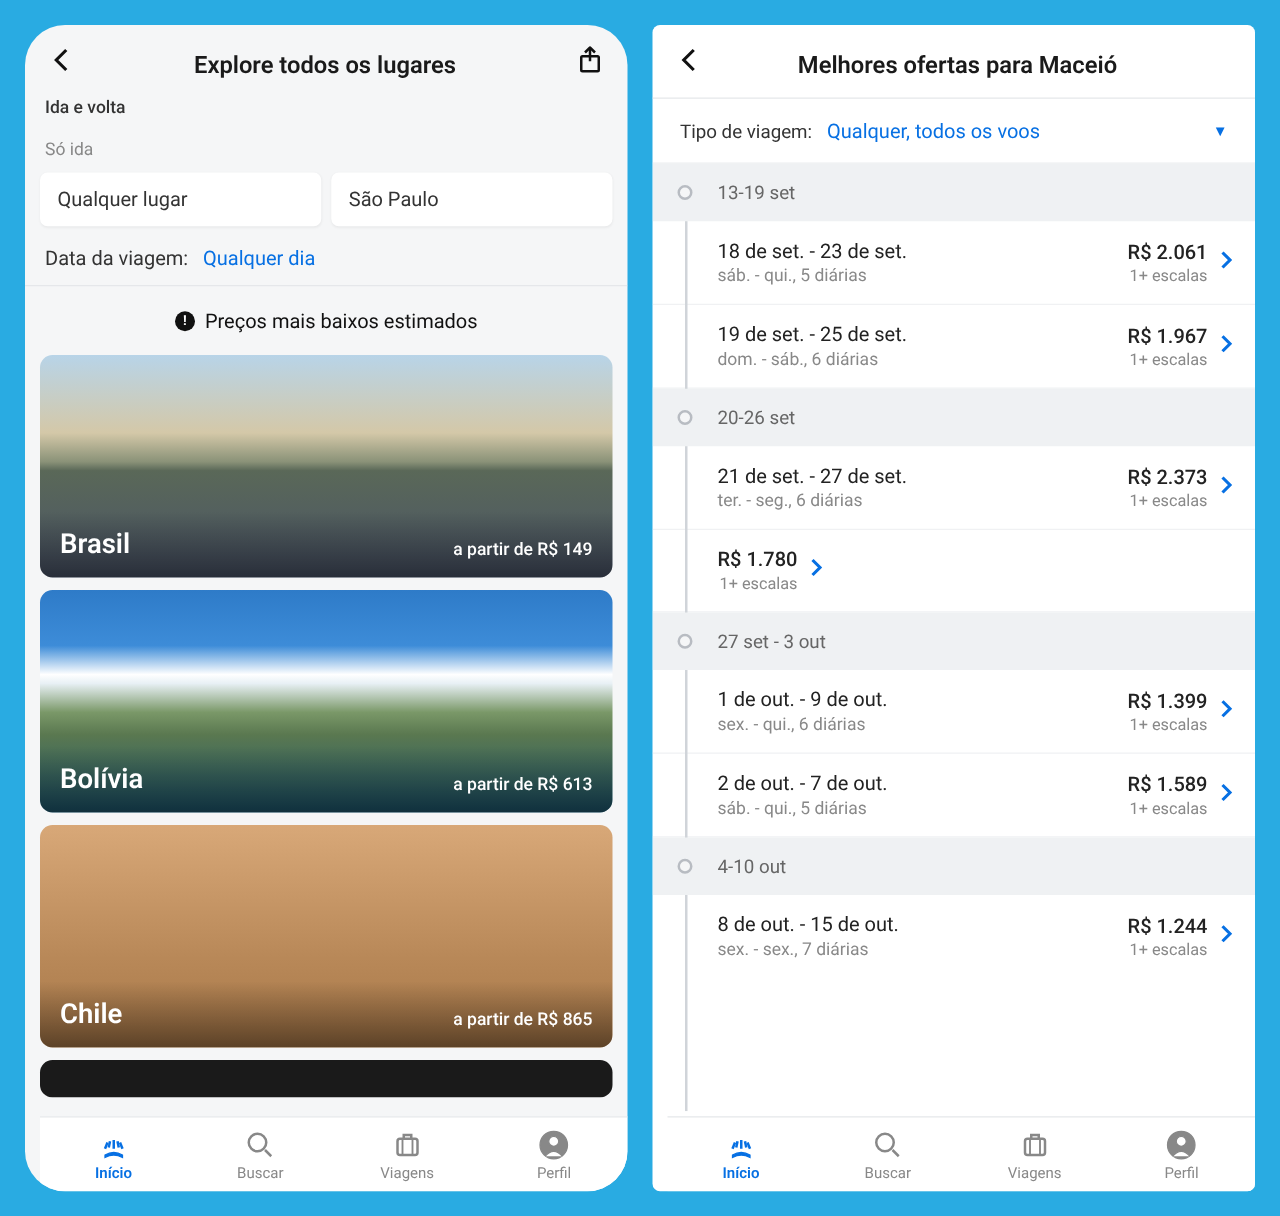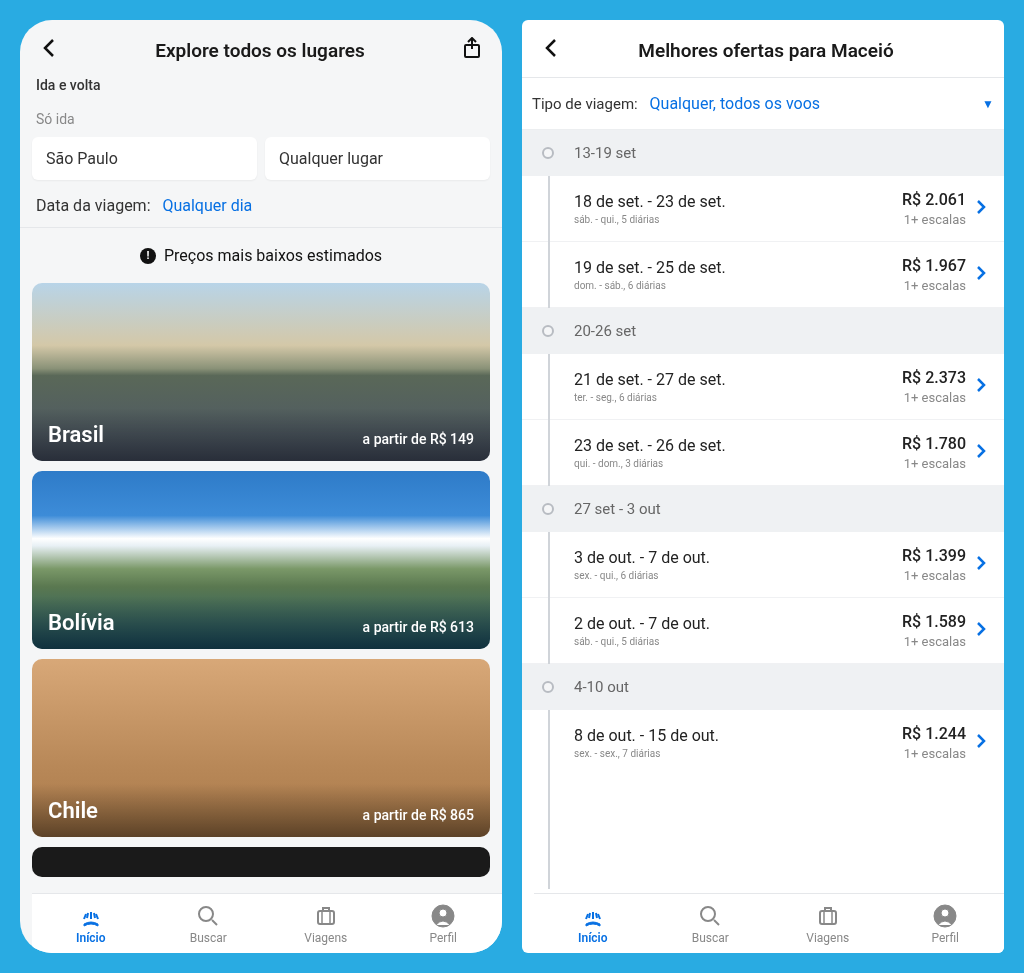--- a/index.html
+++ b/index.html
@@ -34,36 +34,36 @@
 .dest-card .overlay { position: absolute; left: 0; right: 0; bottom: 0; padding: 14px 16px; display: flex; justify-content: space-between; align-items: flex-end; background: linear-gradient(transparent, rgba(0,0,0,0.45)); color: #fff; }
 .dest-name { font-size: 22px; font-weight: 600; }
 .dest-price { font-size: 14px; font-weight: 500; }
 
 .card-brasil { background: linear-gradient(to bottom, #b8d4e8 0%, #d4c8a8 35%, #8a9278 48%, #5a6858 52%, #4a5468 100%); }
 .card-bolivia { background: linear-gradient(to bottom, #2e7bc8 0%, #3d8cd8 25%, #ffffff 38%, #e8f0f5 42%, #7a9868 55%, #5a7850 65%, #1d5870 100%); }
 .card-chile { background: linear-gradient(to bottom, #d8a878 0%, #c89868 30%, #b88858 60%, #a87848 100%); }
 .card-dark { background: #1a1a1a; height: 30px; }
 
 
-.type-row { padding: 16px 10px; border-bottom: 1px solid #eceef0; display: flex; align-items: center; justify-content: space-between; cursor: pointer; }
+.type-row { padding: 16px 22px; border-bottom: 1px solid #eceef0; display: flex; align-items: center; justify-content: space-between; cursor: pointer; }
 .type-label { font-size: 15px; color: #333; }
 .type-value { color: #0770e3; }
 .dropdown-arrow { color: #0770e3; font-size: 12px; }
 
 .timeline { flex: 1; overflow: hidden; position: relative; }
 .timeline-line { position: absolute; left: 26px; top: 26px; bottom: 0; width: 2px; background: #d0d4d9; }
 
 .week-header { padding: 14px 18px 14px 52px; background: #eff1f3; font-size: 15px; color: #666; position: relative; }
 .week-header .dot { position: absolute; left: 20px; top: 50%; transform: translateY(-50%); width: 12px; height: 12px; border: 2px solid #b8bcc2; border-radius: 50%; background: #f5f6f7; }
 
 .deal-row { padding: 14px 18px 14px 52px; display: flex; align-items: center; cursor: pointer; border-bottom: 1px solid #f0f1f3; }
 .deal-row:last-child { border-bottom: none; }
 .deal-info { flex: 1; }
 .deal-dates { font-size: 16px; color: #222; margin-bottom: 3px; }
-.deal-meta { font-size: 10px; color: #888; }
+.deal-meta { font-size: 14px; color: #888; }
 .deal-price-col { text-align: right; margin-right: 10px; }
 .deal-price { font-size: 16px; color: #222; font-weight: 500; margin-bottom: 3px; }
 .deal-stops { font-size: 13px; color: #888; }
 .chevron { color: #0770e3; font-size: 18px; font-weight: bold; }
 
 
 .tab-bar { position: absolute; bottom: 0; left: 12px; right: 0; height: 60px; background: #fff; border-top: 1px solid #e5e7ea; display: flex; }
 .tab-item { flex: 1; display: flex; flex-direction: column; align-items: center; justify-content: center; gap: 2px; cursor: pointer; }
 .tab-item svg { width: 26px; height: 26px; }
 .tab-item .tab-label { font-size: 12px; color: #888; }
@@ -93,22 +93,22 @@
     </span>
   </div>
 
   <div class="content-scroll">
     <div class="trip-tabs">
       <span class="trip-tab active">Ida e volta</span>
       <span class="trip-tab">Só ida</span>
     </div>
 
     <div class="inputs-row">
+      <div class="input-box">Qualquer lugar</div>
       <div class="input-box">São Paulo</div>
-      <div class="input-box">Qualquer lugar</div>
     </div>
 
     <div class="date-row">
       <span>Data da viagem:</span>
       <span>&nbsp;</span>
       <span class="link">Qualquer dia</span>
     </div>
 
     <div class="divider-line"></div>
 
@@ -246,38 +246,34 @@
         <div class="deal-price">R$ 2.373</div>
         <div class="deal-stops">1+ escalas</div>
       </div>
       <span class="chevron">
         <svg width="10" height="16" viewBox="0 0 10 16">
                 <polyline points="2,2 8,8 2,14" fill="none" stroke="#0770e3" stroke-width="2.5"></polyline>
               </svg>
       </span>
     </div>
           <div class="deal-row">
-      <div class="deal-info">
-        <div class="deal-dates">23 de set. - 26 de set.</div>
-        <div class="deal-meta">qui. - dom., 3 diárias</div>
-      </div>
       <div class="deal-price-col">
         <div class="deal-price">R$ 1.780</div>
         <div class="deal-stops">1+ escalas</div>
       </div>
       <span class="chevron">
         <svg width="10" height="16" viewBox="0 0 10 16">
                 <polyline points="2,2 8,8 2,14" fill="none" stroke="#0770e3" stroke-width="2.5"></polyline>
               </svg>
       </span>
     </div>
           <div class="week-header"><span class="dot"></span><span>27 set - 3 out</span></div>
           <div class="deal-row">
       <div class="deal-info">
-        <div class="deal-dates">3 de out. - 7 de out.</div>
+        <div class="deal-dates">1 de out. - 9 de out.</div>
         <div class="deal-meta">sex. - qui., 6 diárias</div>
       </div>
       <div class="deal-price-col">
         <div class="deal-price">R$ 1.399</div>
         <div class="deal-stops">1+ escalas</div>
       </div>
       <span class="chevron">
         <svg width="10" height="16" viewBox="0 0 10 16">
                 <polyline points="2,2 8,8 2,14" fill="none" stroke="#0770e3" stroke-width="2.5"></polyline>
               </svg>

